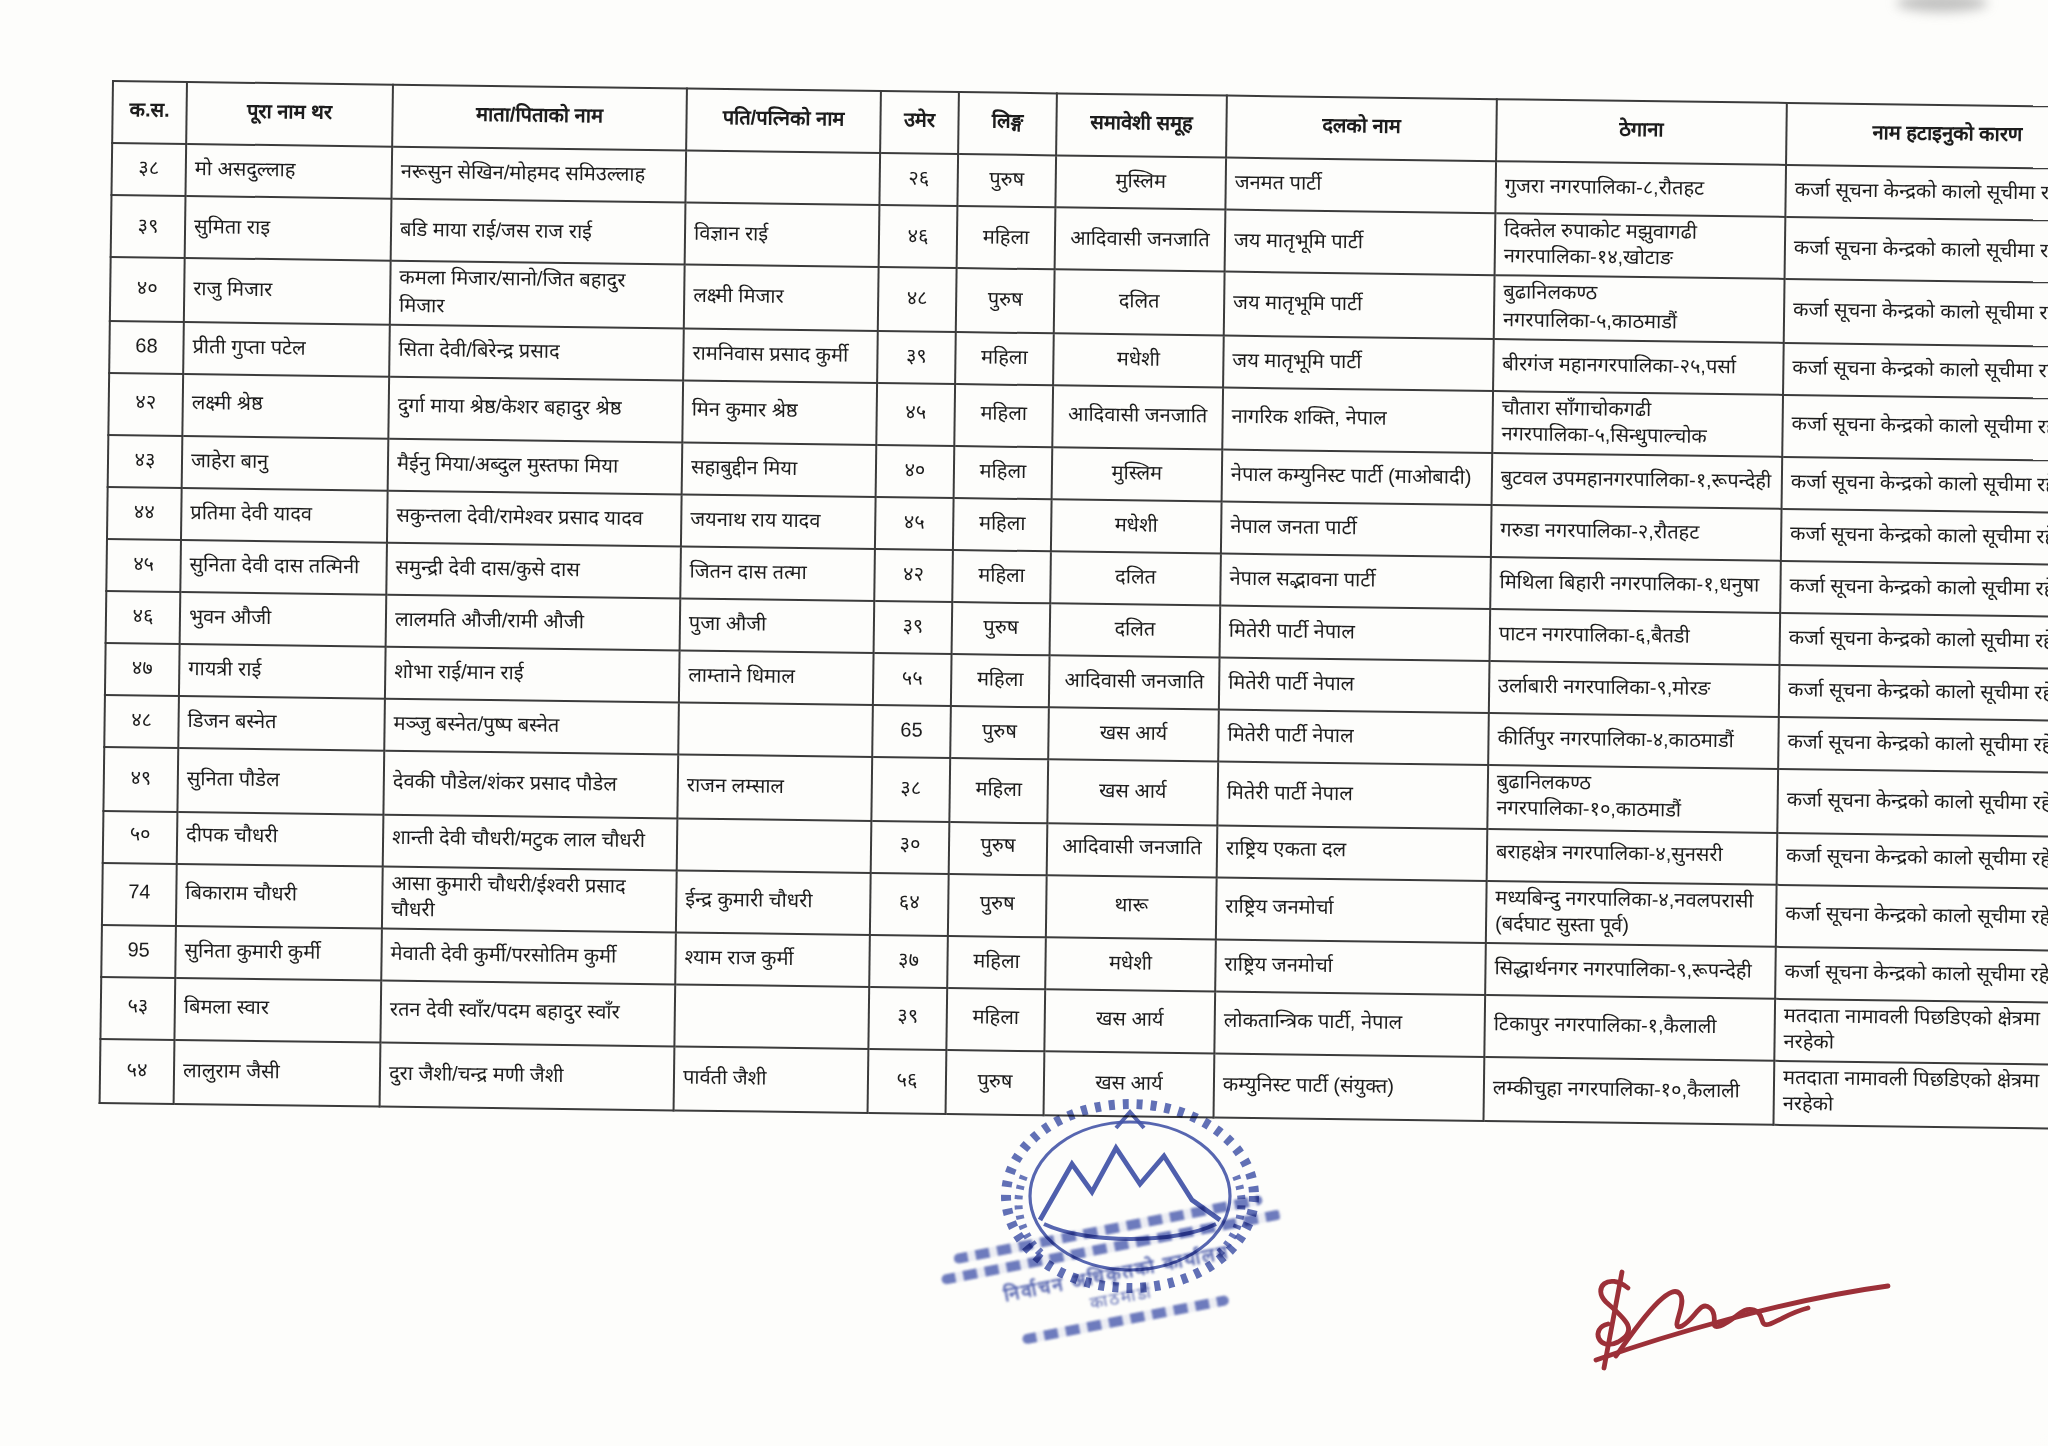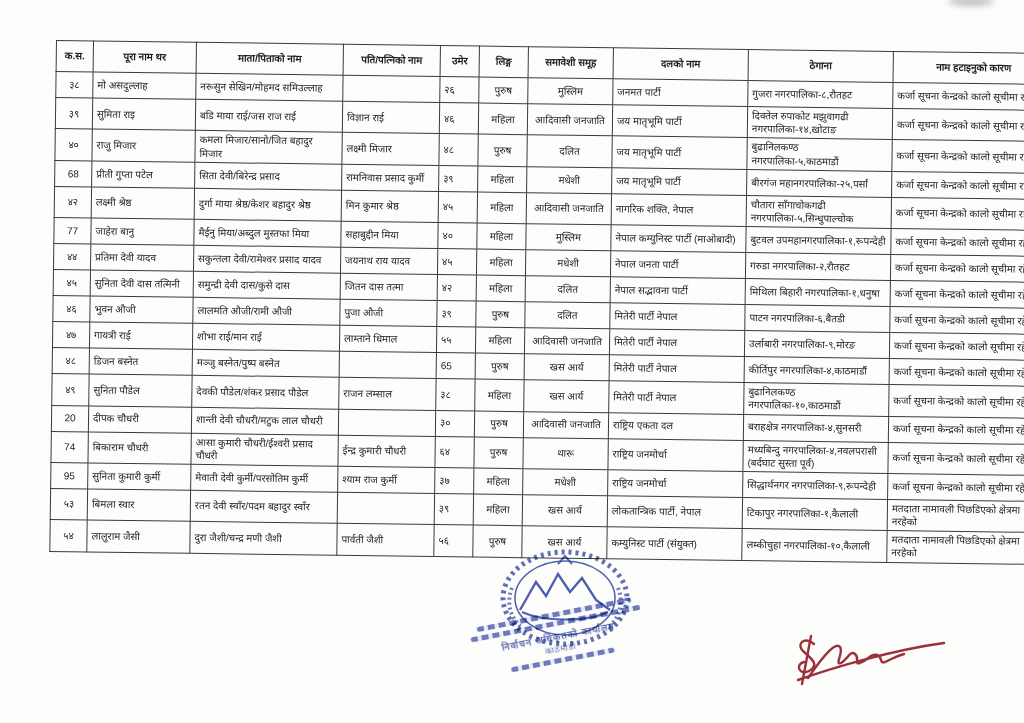--- a/index.html
+++ b/index.html
@@ -16,21 +16,21 @@
   table.doc{width:948px;border-collapse:collapse;table-layout:fixed;}
   table.doc th, table.doc td{
          border:1px solid #3b3b3b;color:#1d1d1d;font-size:10px;line-height:1.32;
          padding:2px 4px;vertical-align:middle;word-wrap:break-word;}
   table.doc th{font-weight:bold;text-align:center;height:24px;padding:3px 2px;font-size:10px;}
   table.doc tr{height:26px;}
   .col-sn{width:32px;text-align:center;}
   .col-name{width:98px;text-align:left;padding-left:7px;}
   .col-parents{width:142px;text-align:left;padding-left:7px;}
   .col-spouse{width:92px;text-align:left;padding-left:8px;}
-  .col-age{width:34px;text-align:left;}
+  .col-age{width:34px;text-align:center;}
   .col-gender{width:44px;text-align:center;}
   .col-group{width:80px;text-align:center;}
   .col-party{width:130px;text-align:left;padding-left:10px;}
   .col-address{width:140px;text-align:left;padding-left:6px;}
   .col-reason{width:156px;text-align:left;padding-left:8px;}
   
   .stamp{position:absolute;left:498px;top:548px;width:134px;height:100px;
          mix-blend-mode:multiply;opacity:.88;}
   .stamp svg{display:block;}
   .stamp-text{position:absolute;left:462px;top:626px;width:185px;
@@ -121,21 +121,21 @@
             <td class="col-parents">दुर्गा माया श्रेष्ठ/केशर बहादुर श्रेष्ठ</td>
             <td class="col-spouse">मिन कुमार श्रेष्ठ</td>
             <td class="col-age">४५</td>
             <td class="col-gender">महिला</td>
             <td class="col-group">आदिवासी जनजाति</td>
             <td class="col-party">नागरिक शक्ति, नेपाल</td>
             <td class="col-address">चौतारा साँगाचोकगढी नगरपालिका-५,सिन्धुपाल्चोक</td>
             <td class="col-reason">कर्जा सूचना केन्द्रको कालो सूचीमा रहेको</td>
           </tr>
           <tr>
-            <td class="col-sn">77</td>
+            <td class="col-sn">४३</td>
             <td class="col-name">जाहेरा बानु</td>
             <td class="col-parents">मैईनु मिया/अब्दुल मुस्तफा मिया</td>
             <td class="col-spouse">सहाबुद्दीन  मिया</td>
             <td class="col-age">४०</td>
             <td class="col-gender">महिला</td>
             <td class="col-group">मुस्लिम</td>
             <td class="col-party">नेपाल कम्युनिस्ट पार्टी (माओबादी)</td>
             <td class="col-address">बुटवल उपमहानगरपालिका-१,रूपन्देही</td>
             <td class="col-reason">कर्जा सूचना केन्द्रको कालो सूचीमा रहेको</td>
           </tr>
@@ -205,21 +205,21 @@
             <td class="col-parents">देवकी पौडेल/शंकर प्रसाद पौडेल</td>
             <td class="col-spouse">राजन लम्साल</td>
             <td class="col-age">३८</td>
             <td class="col-gender">महिला</td>
             <td class="col-group">खस आर्य</td>
             <td class="col-party">मितेरी पार्टी नेपाल</td>
             <td class="col-address">बुढानिलकण्ठ नगरपालिका-१०,काठमाडौं</td>
             <td class="col-reason">कर्जा सूचना केन्द्रको कालो सूचीमा रहेको</td>
           </tr>
           <tr>
-            <td class="col-sn">20</td>
+            <td class="col-sn">५०</td>
             <td class="col-name">दीपक चौधरी</td>
             <td class="col-parents">शान्ती देवी चौधरी/मटुक लाल चौधरी</td>
             <td class="col-spouse"></td>
             <td class="col-age">३०</td>
             <td class="col-gender">पुरुष</td>
             <td class="col-group">आदिवासी जनजाति</td>
             <td class="col-party">राष्ट्रिय एकता दल</td>
             <td class="col-address">बराहक्षेत्र नगरपालिका-४,सुनसरी</td>
             <td class="col-reason">कर्जा सूचना केन्द्रको कालो सूचीमा रहेको</td>
           </tr>

